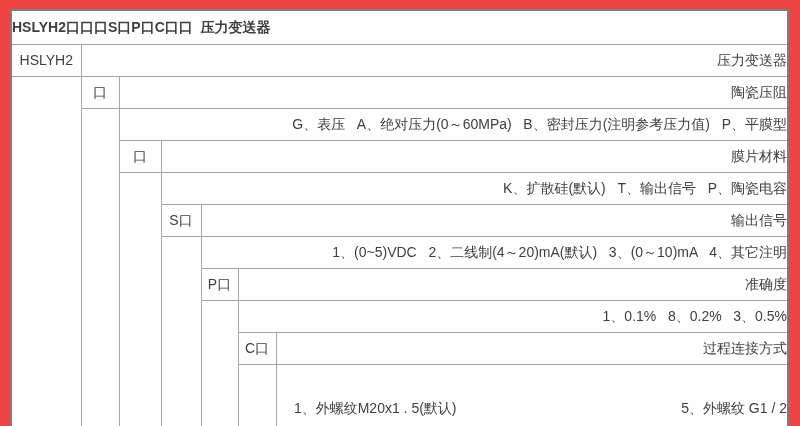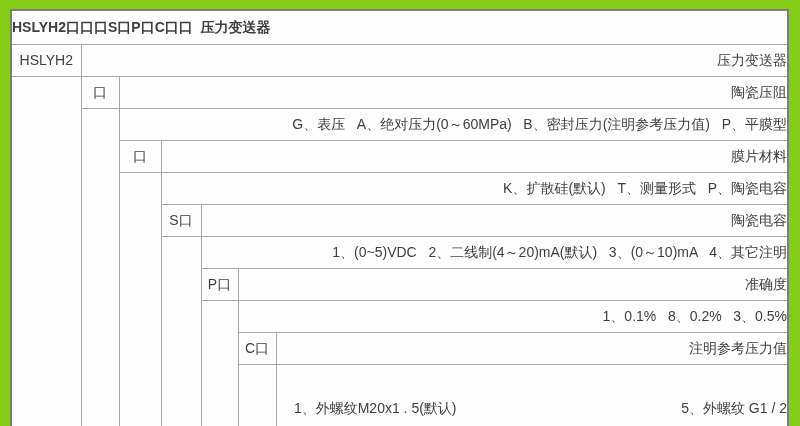--- a/index.html
+++ b/index.html
@@ -6,21 +6,21 @@
     margin: 0;
     padding: 0;
     background: #ffffff;
     font-family: "Liberation Sans", "DejaVu Sans", sans-serif;
   }
   .page {
     width: 800px;
     height: 426px;
     box-sizing: border-box;
     padding: 9px 10px 0 10px;
-    background: #84cc16;
+    background: #ef4444;
   }
   table.sel-table {
     border-collapse: collapse;
     table-layout: fixed;
     width: 779px;
     background: #fefefe;
     border: 2px solid #7d7d7d;
   }
   table.sel-table td {
     border: 1px solid #a6a6a6;
@@ -98,46 +98,46 @@
       <td colspan="5" class="options-cell">G、表压   A、绝对压力(0～60MPa)   B、密封压力(注明参考压力值)   P、平膜型</td>
     </tr>
 
     <tr class="r-normal">
       <td class="code-cell">口</td>
       <td colspan="4" class="name-cell">膜片材料</td>
     </tr>
 
     <tr class="r-normal">
       <td rowspan="7" class="spacer-cell"></td>
-      <td colspan="4" class="options-cell">K、扩散硅(默认)   T、测量形式   P、陶瓷电容</td>
+      <td colspan="4" class="options-cell">K、扩散硅(默认)   T、输出信号   P、陶瓷电容</td>
     </tr>
 
     <tr class="r-normal">
       <td class="code-cell">S口</td>
-      <td colspan="3" class="name-cell">陶瓷电容</td>
+      <td colspan="3" class="name-cell">输出信号</td>
     </tr>
 
     <tr class="r-normal">
       <td rowspan="5" class="spacer-cell"></td>
       <td colspan="3" class="options-cell">1、(0~5)VDC   2、二线制(4～20)mA(默认)   3、(0～10)mA   4、其它注明</td>
     </tr>
 
     <tr class="r-normal">
       <td class="code-cell">P口</td>
       <td colspan="2" class="name-cell">准确度</td>
     </tr>
 
     <tr class="r-normal">
       <td rowspan="3" class="spacer-cell"></td>
       <td colspan="2" class="options-cell">1、0.1%   8、0.2%   3、0.5%</td>
     </tr>
 
     <tr class="r-normal">
       <td class="code-cell">C口</td>
-      <td class="name-cell">注明参考压力值</td>
+      <td class="name-cell">过程连接方式</td>
     </tr>
 
     <tr class="r-tall">
       <td class="spacer-cell"></td>
       <td class="options-cell">
         <div class="opt-grid">
           <span>1、外螺纹M20x1 . 5(默认)</span>
           <span>5、外螺纹 G1 / 2</span>
           <span>3、外螺纹NPT 1 / 2</span>
           <span>4、其它注明</span>

